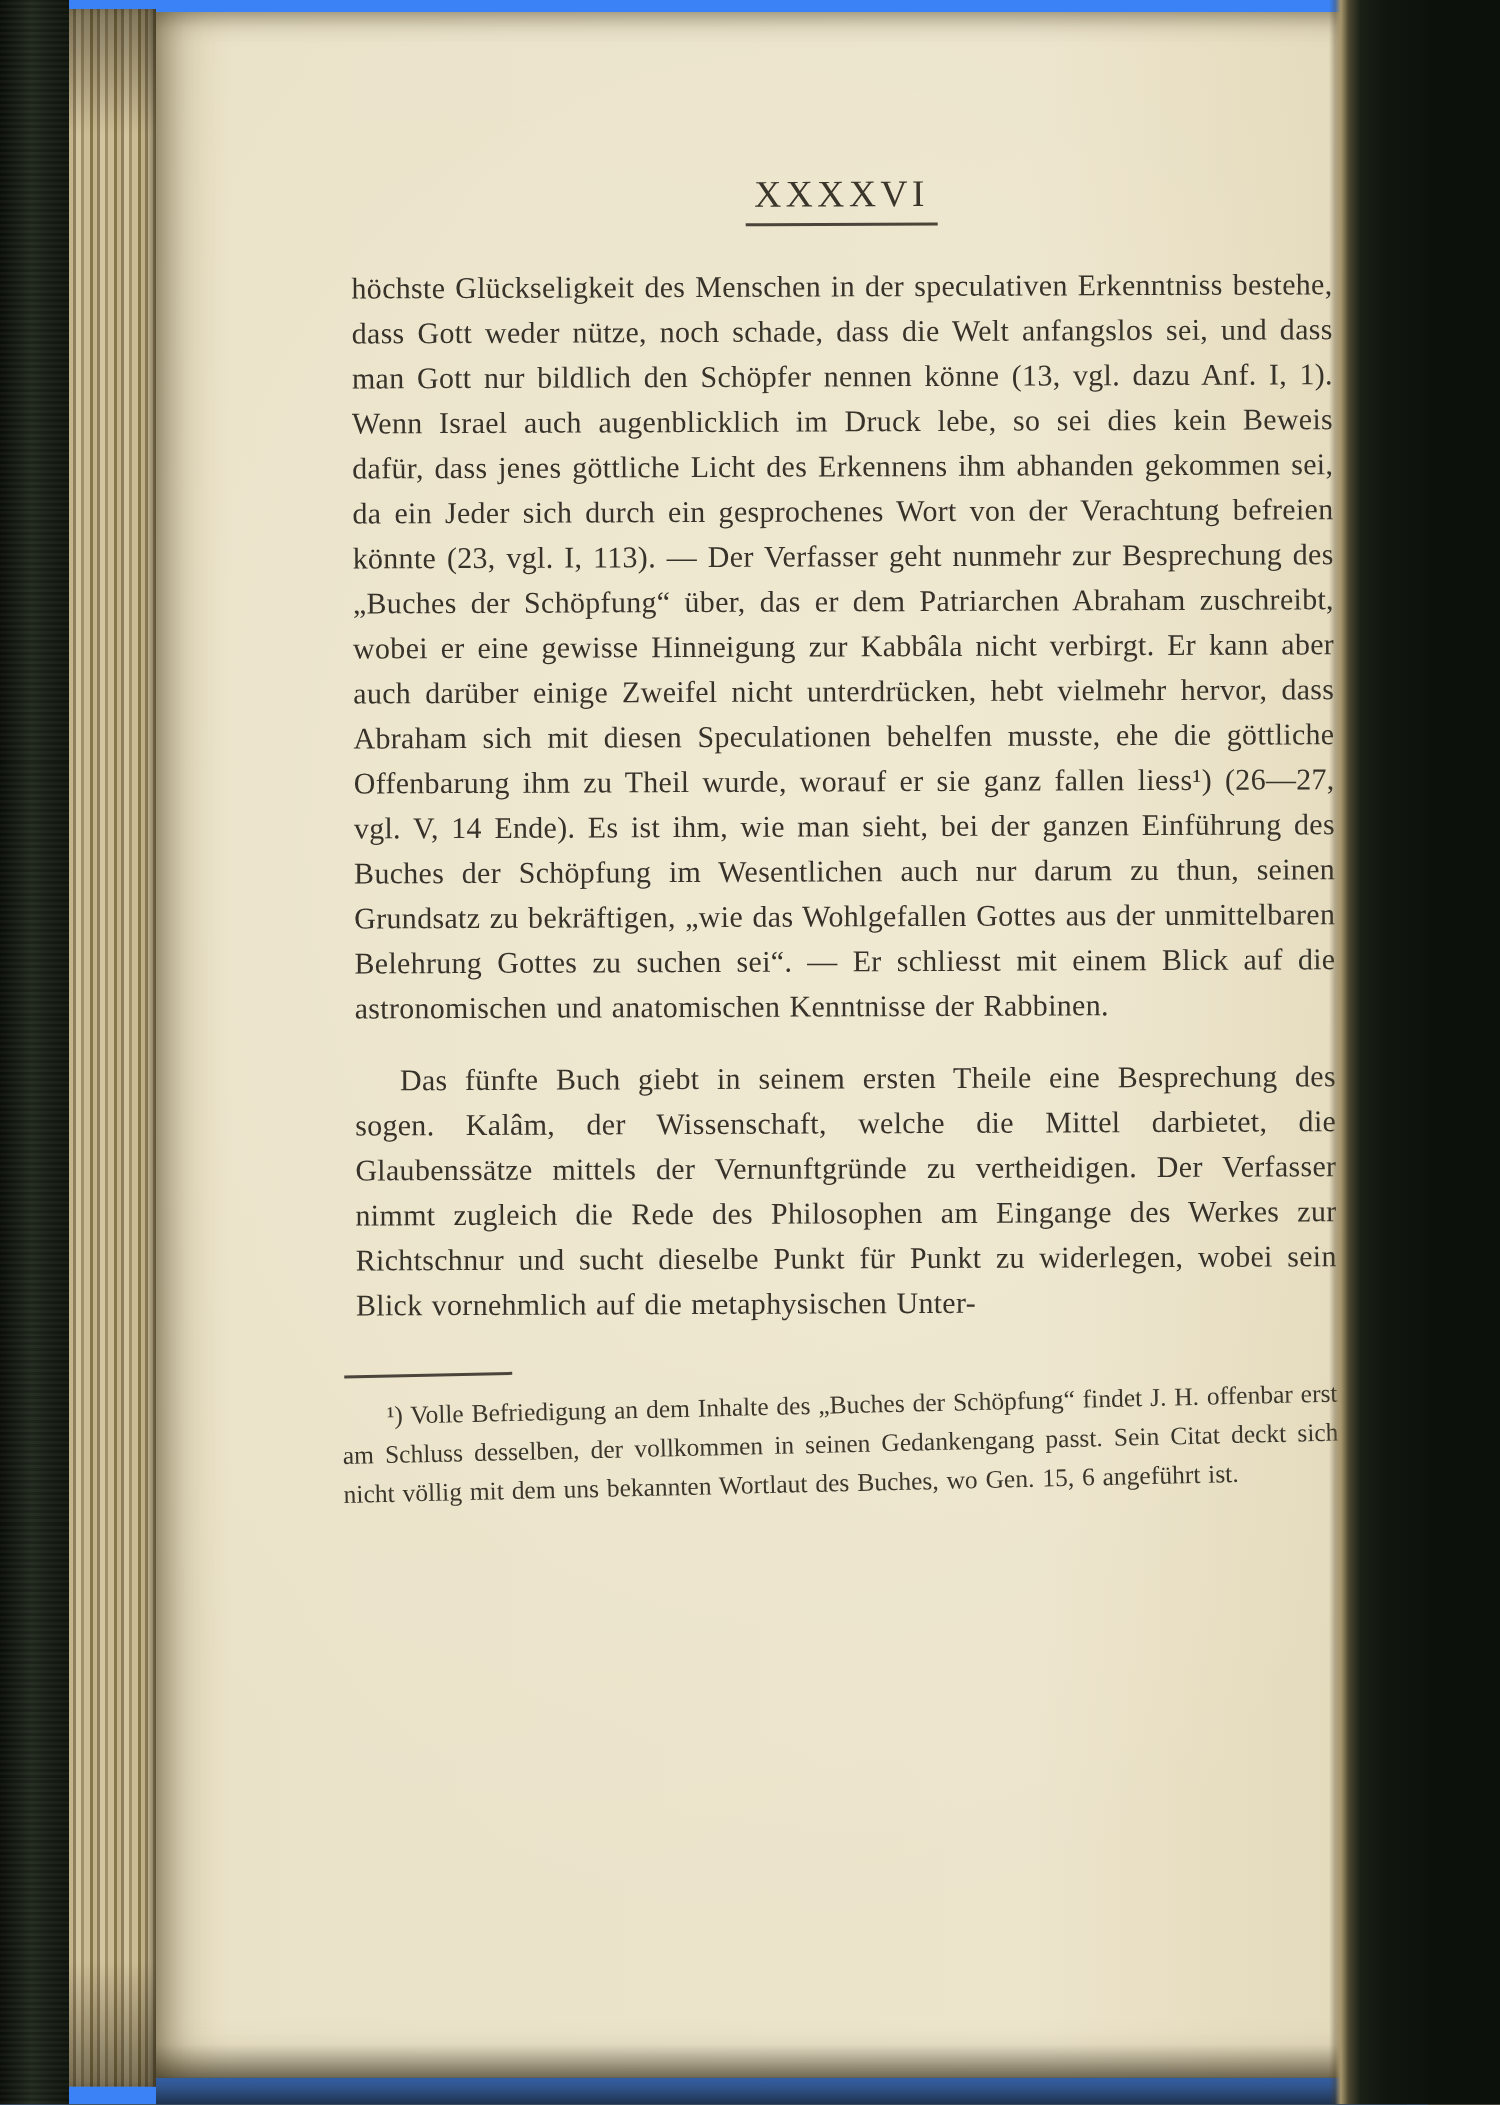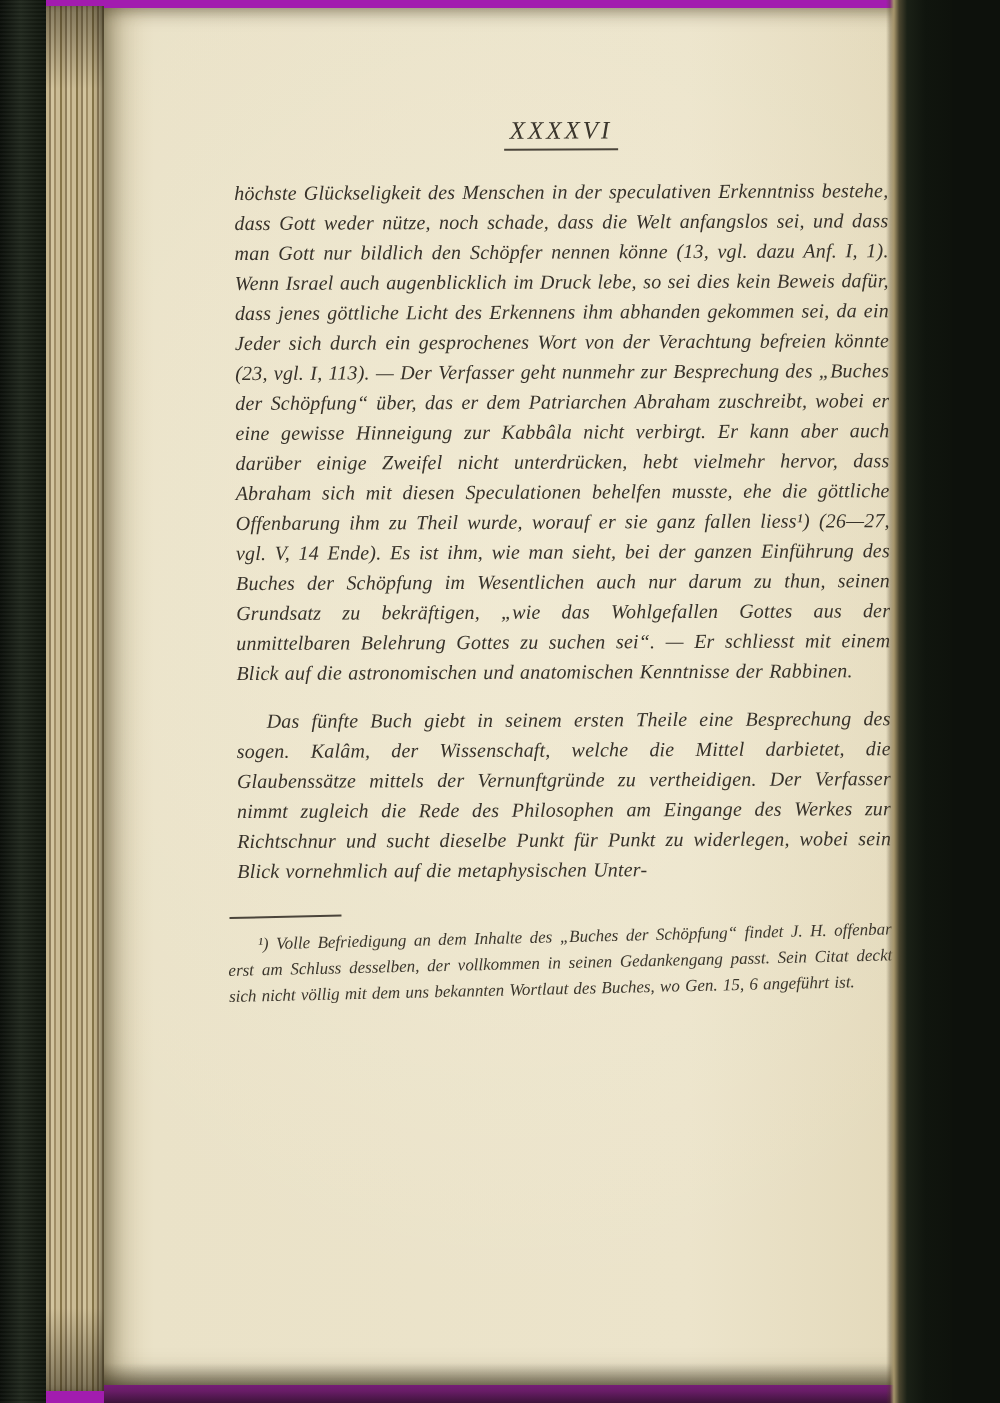--- a/index.html
+++ b/index.html
@@ -5,23 +5,22 @@
   html, body {
     margin: 0;
     padding: 0;
     background: #0d110c;
     font-family: "Liberation Serif", "DejaVu Serif", serif;
   }
   .photo {
     position: relative;
     width: 952px;
     height: 1403px;
-    background: #a21caf;
+    background: #3b82f6;
     overflow: hidden;
-    font-style: italic;
   }
   
   .binding {
     position: absolute;
     left: 0; top: 0;
     width: 46px; height: 100%;
     background:
       repeating-linear-gradient(0deg, rgba(255,255,255,0.03) 0 2px, rgba(0,0,0,0.06) 2px 4px),
       linear-gradient(90deg, #0b0f0a 0%, #20271d 45%, #151b12 80%, #10150e 100%);
   }

